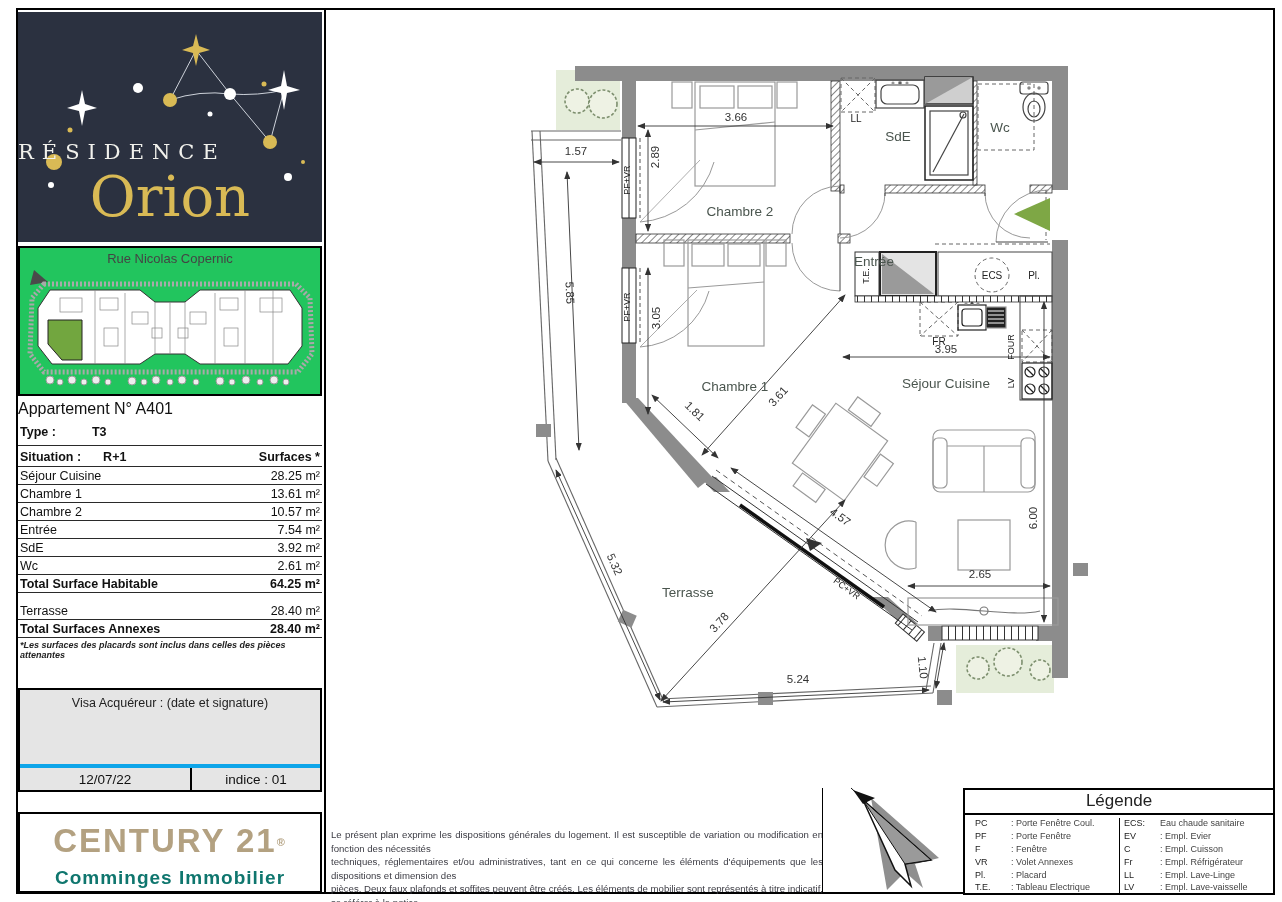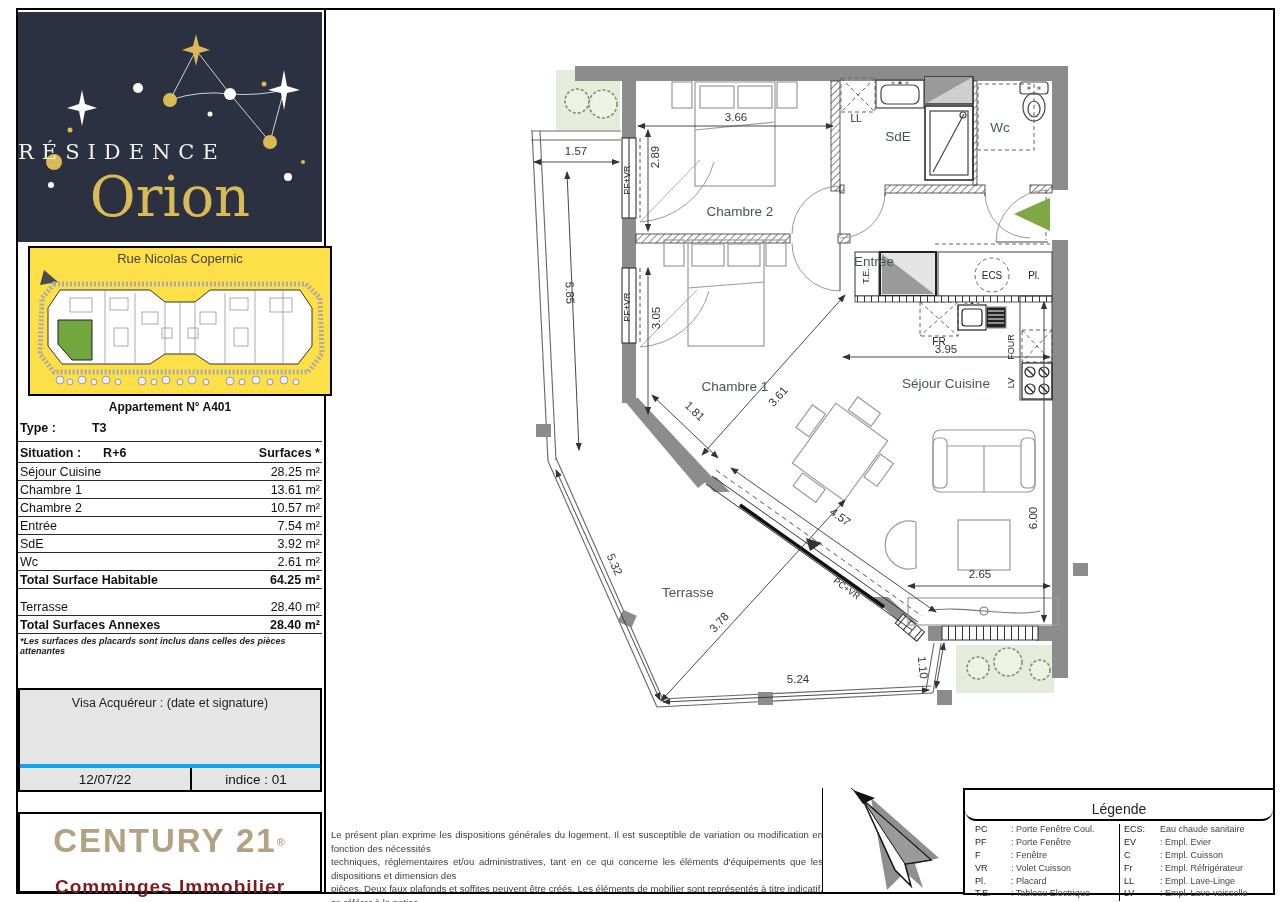--- a/index.html
+++ b/index.html
@@ -10,26 +10,26 @@
   .col-divider { position:absolute; left:324px; top:8px; width:0; height:886px; border-left:2px solid #000; }
 
   
   .logo-box { position:absolute; left:18px; top:12px; width:304px; height:230px; background:#2b3140; overflow:hidden; }
   .logo-residence { position:absolute; left:0; top:128px; width:100%; text-align:left;
       font-family:"DejaVu Serif", serif; font-size:21px; letter-spacing:8px; color:#f1f1ec; }
   .logo-name { position:absolute; left:0; top:152px; width:100%; text-align:center;
       font-family:"DejaVu Serif", serif; font-size:56px; color:#d9ba55; }
 
   
-  .site-box { position:absolute; left:28px; top:246px; width:304px; height:150px; border:2px solid #000; background:#fde047; }
+  .site-box { position:absolute; left:18px; top:246px; width:304px; height:150px; border:2px solid #000; background:#22c55e; }
   .site-street { position:absolute; left:0; top:3px; width:100%; text-align:center; font-size:13px; color:#444; }
 
   
   .table-wrap { position:absolute; left:18px; top:400px; width:304px; font-size:12.5px; color:#111; }
-  .tbl-title { text-align:center; font-weight:bold; font-size:12px; margin-bottom:6px; }
+  .tbl-title { font-weight:normal; font-size:16px; margin-bottom:6px; }
   .trow { display:flex; justify-content:space-between; align-items:flex-end; padding:2px 2px 1px 2px; border-bottom:1px solid #2a2a2a; min-height:16px; }
   .trow .lab { }
   .trow .val { }
   .bold { font-weight:bold; }
   .typerow { display:flex; border-bottom:1px solid #2a2a2a; padding:1px 2px 6px 2px; }
   .typerow .tv { margin-left:36px; }
   .headrow { display:flex; border-bottom:1px solid #2a2a2a; padding:4px 2px 2px 2px; }
   .headrow .sv { margin-left:22px; }
   .headrow .sh { margin-left:auto; }
   .gap { height:9px; }
@@ -39,28 +39,28 @@
   .visa-box { position:absolute; left:18px; top:688px; width:304px; height:104px; border:2px solid #000; background:#e5e5e5; }
   .visa-title { position:absolute; top:6px; width:100%; text-align:center; font-size:12.5px; color:#222; }
   .visa-bottom { position:absolute; left:0; bottom:0; width:100%; height:26px; border-top:4px solid #0ea5e9; display:flex; }
   .visa-date { width:172px; border-right:2px solid #000; text-align:center; font-size:13.5px; padding-top:4px; color:#111; }
   .visa-indice { flex:1; text-align:center; font-size:13.5px; padding-top:4px; color:#111; }
 
   
   .century-box { position:absolute; left:18px; top:812px; width:304px; height:81px; border:2px solid #000; background:#fff; text-align:center; }
   .century-brand { margin-top:8px; font-size:33px; font-weight:bold; letter-spacing:2px; color:#b3a181; white-space:nowrap; }
   .century-reg { font-size:11px; vertical-align:6px; color:#b3a181; }
-  .century-sub { font-size:19px; letter-spacing:1px; color:#7f1d1d; font-weight:600; margin-top:16px; }
+  .century-sub { font-size:19px; letter-spacing:1px; color:#0f766e; font-weight:600; margin-top:7px; }
 
   
   .disclaimer { position:absolute; left:331px; top:828px; width:492px; font-size:9.6px; line-height:1.42; color:#3c3c44; text-align:justify; }
 
   
   .legend-box { position:absolute; left:963px; top:788px; width:312px; height:107px; border:2px solid #000; background:#fff; z-index:3; }
-  .legend-title { text-align:center; font-size:14px; color:#222; border-bottom:2px solid #000; padding:11px 0 2px 0;border-radius:11px; }
+  .legend-title { text-align:center; font-size:17px; color:#222; border-bottom:2px solid #000; padding:1px 0 2px 0; }
   .legend-cols { display:flex; padding:3px 4px 2px 6px; }
   .legend-col { width:50%; }
   .legend-col.left { border-right:1.5px solid #000; }
   .lrow { display:flex; font-size:9px; margin-bottom:2.9px; }
   .lrow .abbr { width:40px; font-weight:normal; color:#222; padding-left:4px; }
   .lrow .desc { color:#444; }
   .arrow-divider { position:absolute; left:822px; top:788px; width:0; height:106px; border-left:1.5px solid #000; }
 
   
   .watermark { position:absolute; left:1086px; top:652px; width:192px; height:192px; border:3px solid rgba(190,186,176,0.28); border-radius:50%; z-index:0;
@@ -170,21 +170,21 @@
   </div>
 
   <div class="table-wrap">
     <div class="tbl-title">Appartement N° A401</div>
     <div class="typerow">
       <span class="bold">Type :</span>
       <span class="bold tv">T3</span>
     </div>
     <div class="headrow">
       <span class="bold">Situation :</span>
-      <span class="bold sv">R+6</span>
+      <span class="bold sv">R+1</span>
       <span class="bold sh">Surfaces *</span>
     </div>
     <div class="trow">
         <span class="lab">Séjour Cuisine</span>
         <span class="val">28.25 m²</span>
       </div>
     <div class="trow">
         <span class="lab">Chambre 1</span>
         <span class="val">13.61 m²</span>
       </div>
@@ -252,21 +252,21 @@
         <div class="lrow">
             <span class="abbr">PF</span>
             <span class="desc">: Porte Fenêtre</span>
           </div>
         <div class="lrow">
             <span class="abbr">F</span>
             <span class="desc">: Fenêtre</span>
           </div>
         <div class="lrow">
             <span class="abbr">VR</span>
-            <span class="desc">: Volet Cuisson</span>
+            <span class="desc">: Volet Annexes</span>
           </div>
         <div class="lrow">
             <span class="abbr">Pl.</span>
             <span class="desc">: Placard</span>
           </div>
         <div class="lrow">
             <span class="abbr">T.E.</span>
             <span class="desc">: Tableau Electrique</span>
           </div>
       </div>

